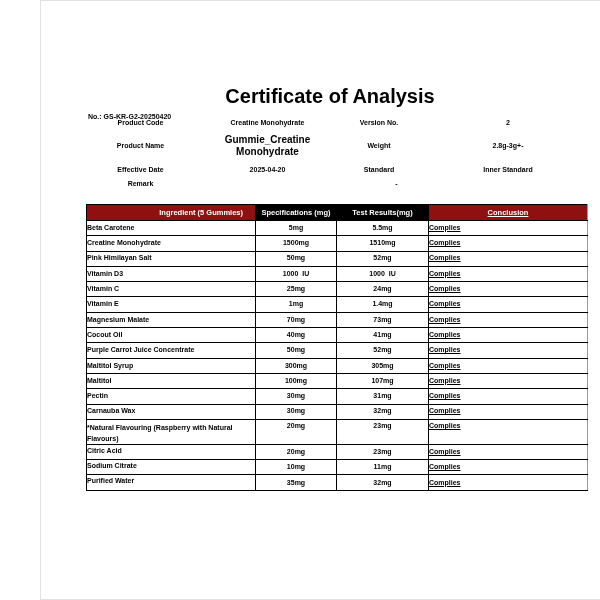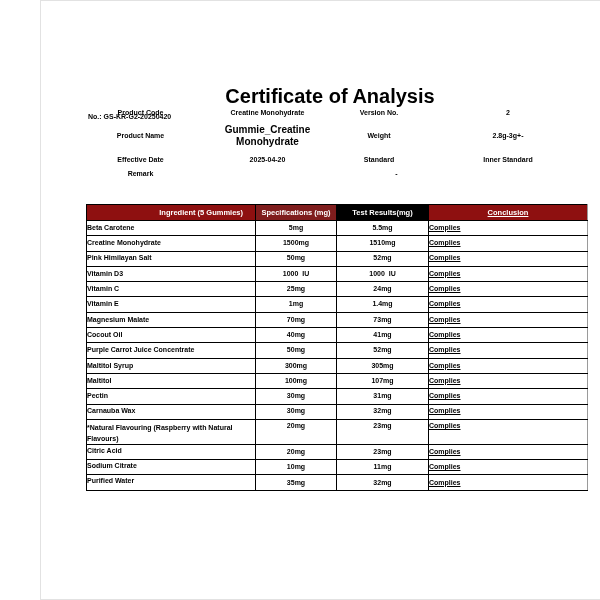--- a/index.html
+++ b/index.html
@@ -7,21 +7,21 @@
     position:relative; width:580px; height:600px; overflow:hidden;
     background:#ffffff; outline:1px solid #e2e2e2; outline-offset:-1px;
     font-family:"Liberation Sans", sans-serif; font-weight:700; color:#000;margin-left:40px;
   }
   .title {
     position:absolute; top:84px; left:0; width:100%;
     text-align:center; font-size:20px; line-height:24px;
   }
   .doc-no { position:absolute; top:112px; left:48px; font-size:7px; line-height:9px; }
 
-  .info { position:absolute; top:105px; left:46px; width:512px; display:grid;
+  .info { position:absolute; top:115px; left:46px; width:512px; display:grid;
           grid-template-columns:109px 145px 78px 180px;
           grid-template-rows:15px 31px 16px 13px; }
   .info .cell { display:flex; align-items:center; justify-content:center;
                 font-size:7px; text-align:center; line-height:9px; }
   .info .pname { font-size:10px; line-height:11.5px; white-space:pre-line; }
   .info .span3 { grid-column:2 / span 3; }
 
   table.coa { position:absolute; top:204px; left:46px; width:501px;
               border-collapse:collapse; table-layout:fixed; }
   table.coa th, table.coa td { border:1px solid #000; padding:0; overflow:hidden; }
@@ -73,21 +73,21 @@
   <table class="coa">
     <colgroup>
       <col style="width:169px">
         <col style="width:81px">
         <col style="width:92px">
         <col style="width:159px">
     </colgroup>
     <thead>
       <tr>
         <th class="h-ingredient" style="background: rgb(142, 16, 16); color: rgb(255, 255, 255);">Ingredient (5 Gummies)</th>
-        <th class="h-spec" style="background: #7f1d1d; color: rgb(255, 255, 255);">Specifications (mg)</th>
+        <th class="h-spec" style="background: #000000; color: rgb(255, 255, 255);">Specifications (mg)</th>
         <th class="h-result" style="background: #000000; color: rgb(255, 255, 255);">Test Results(mg)</th>
         <th class="h-conclusion" style="background: rgb(142, 16, 16); color: rgb(255, 255, 255);">Conclusion</th>
       </tr>
     </thead>
     <tbody>
     <tr>
       <td class="ingredient">Beta Carotene</td>
       <td class="spec">5mg</td>
       <td class="result">5.5mg</td>
       <td class="conclusion">Complies</td>

